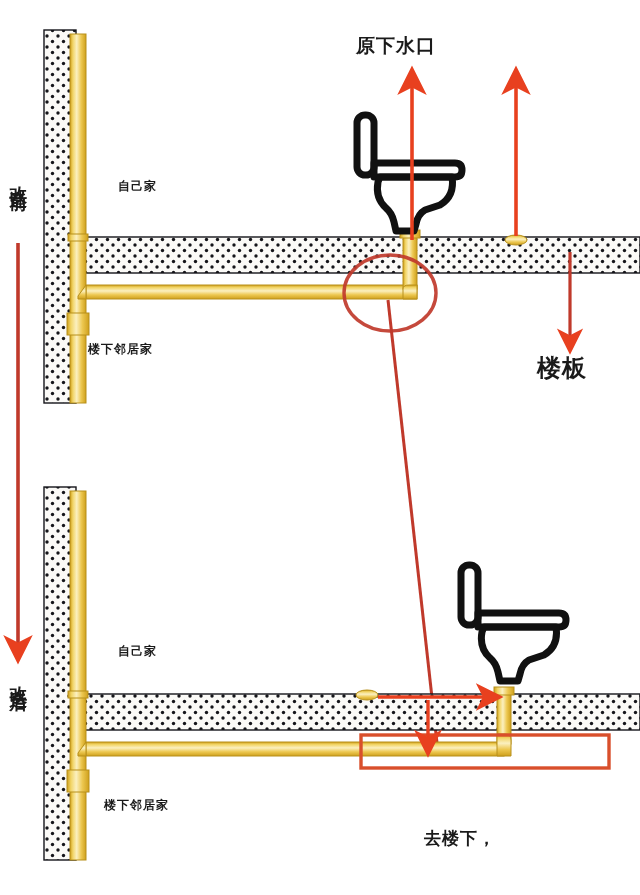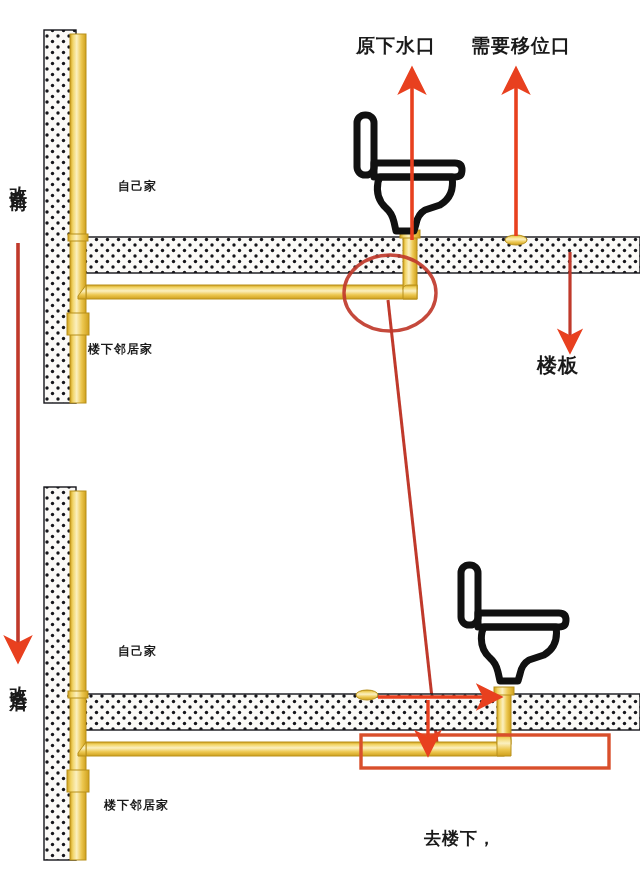--- a/index.html
+++ b/index.html
@@ -12,21 +12,21 @@
   svg{position:absolute;left:0;top:0;}
   .lbl{
     position:absolute;
     color:#1a1a1a;
     font-weight:700;
     white-space:pre;
     letter-spacing:1px;
   }
   .lbl-top{font-size:19px;}
   .lbl-room{font-size:12px;}
-  .lbl-floor{font-size:20px;text-align:center;}
+  .lbl-floor{font-size:24px;text-align:center;}
   .lbl-vert{
     font-size:18px;
     writing-mode:vertical-rl;
     text-orientation:upright;
     line-height:1.12;
     letter-spacing:3px;
   }
   .lbl-cap{font-size:17px;line-height:1.55;text-align:center;}
 </style>
 </head>
@@ -132,21 +132,20 @@
 
     <rect x="361" y="735" width="248" height="33" fill="none" stroke="#d94f2b" stroke-width="3.4"></rect>
 
     <line x1="378" y1="697" x2="488" y2="697" stroke="#e8401f" stroke-width="3.4" marker-end="url(#arrowRed)"></line>
 
     <line x1="428" y1="700" x2="428" y2="742" stroke="#e8401f" stroke-width="3.4" marker-end="url(#arrowRed)"></line>
   </g>
 </svg>
 
 <div class="lbl lbl-top" style="left:356px;top:33px;">原下水口</div>
-<div class="lbl lbl-top" style="left:471px;top:33px;">需要移位口</div>
 <div class="lbl lbl-floor" style="left:537px;top:352px;">楼板</div>
 
 <div class="lbl lbl-vert" style="left:8px;top:172px;">改造前</div>
 <div class="lbl lbl-vert" style="left:8px;top:672px;">改造后</div>
 
 <div class="lbl lbl-room" style="left:118px;top:178px;">自己家</div>
 <div class="lbl lbl-room" style="left:88px;top:341px;">楼下邻居家</div>
 <div class="lbl lbl-room" style="left:118px;top:643px;">自己家</div>
 <div class="lbl lbl-room" style="left:104px;top:797px;">楼下邻居家</div>
 

